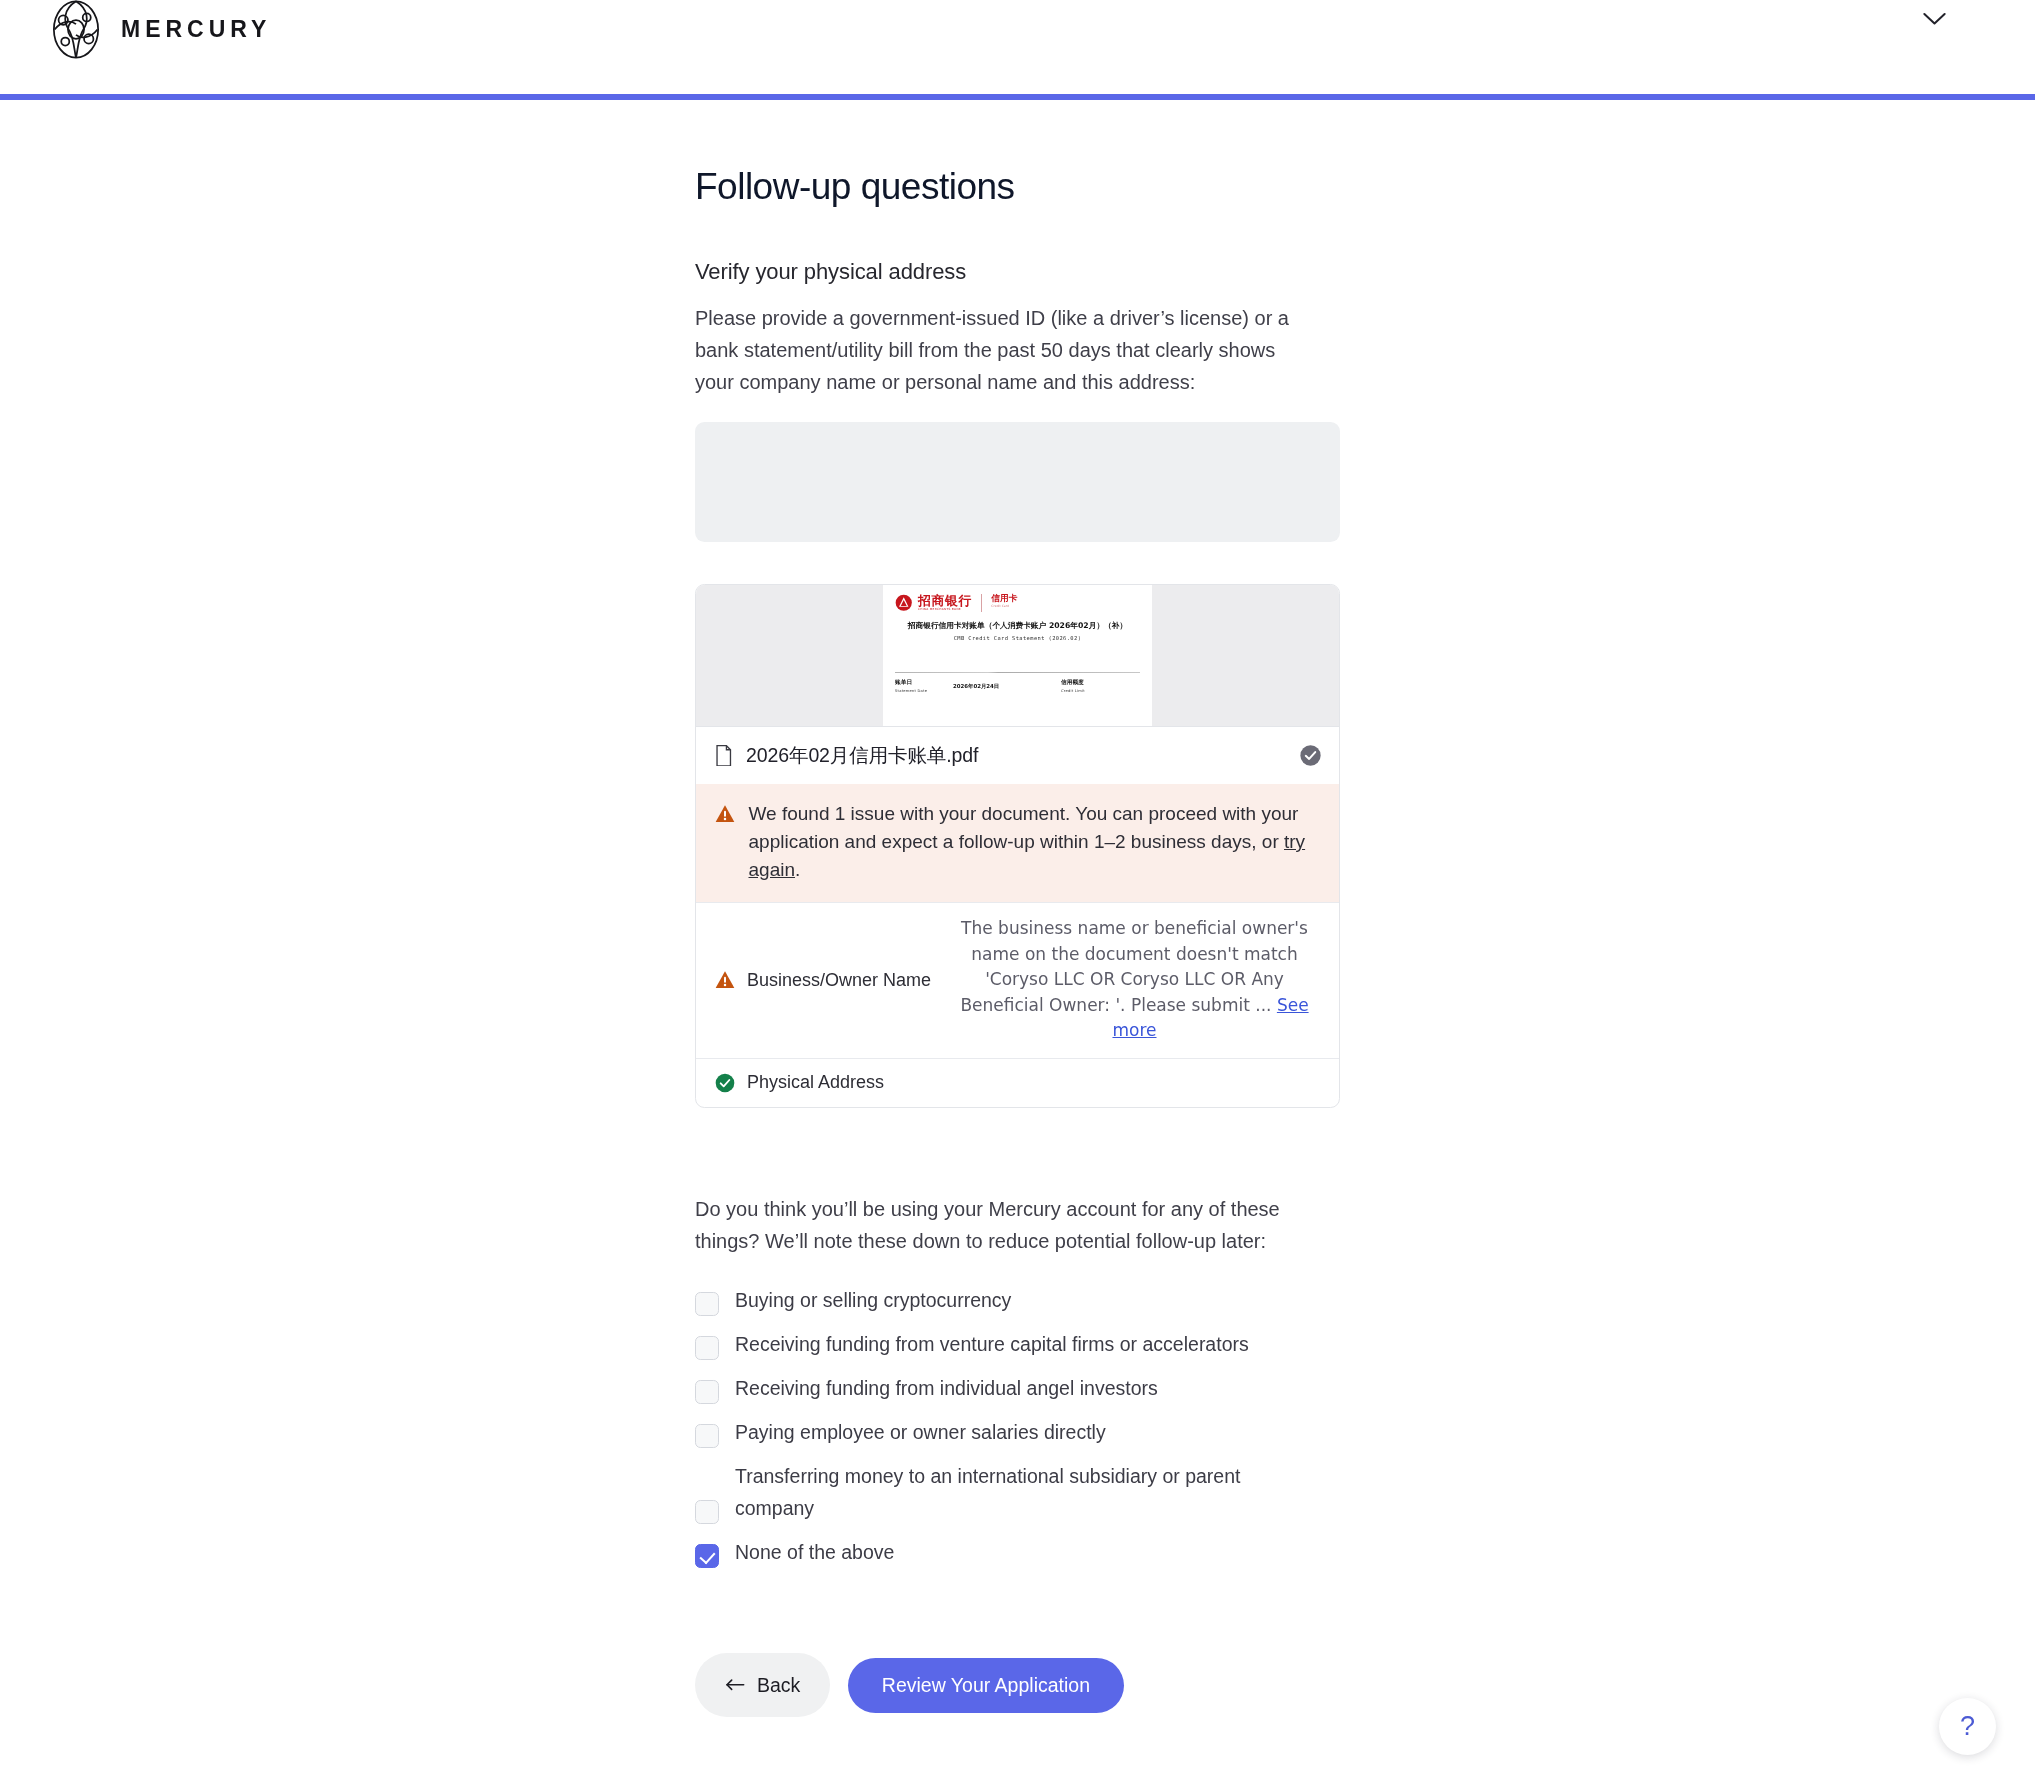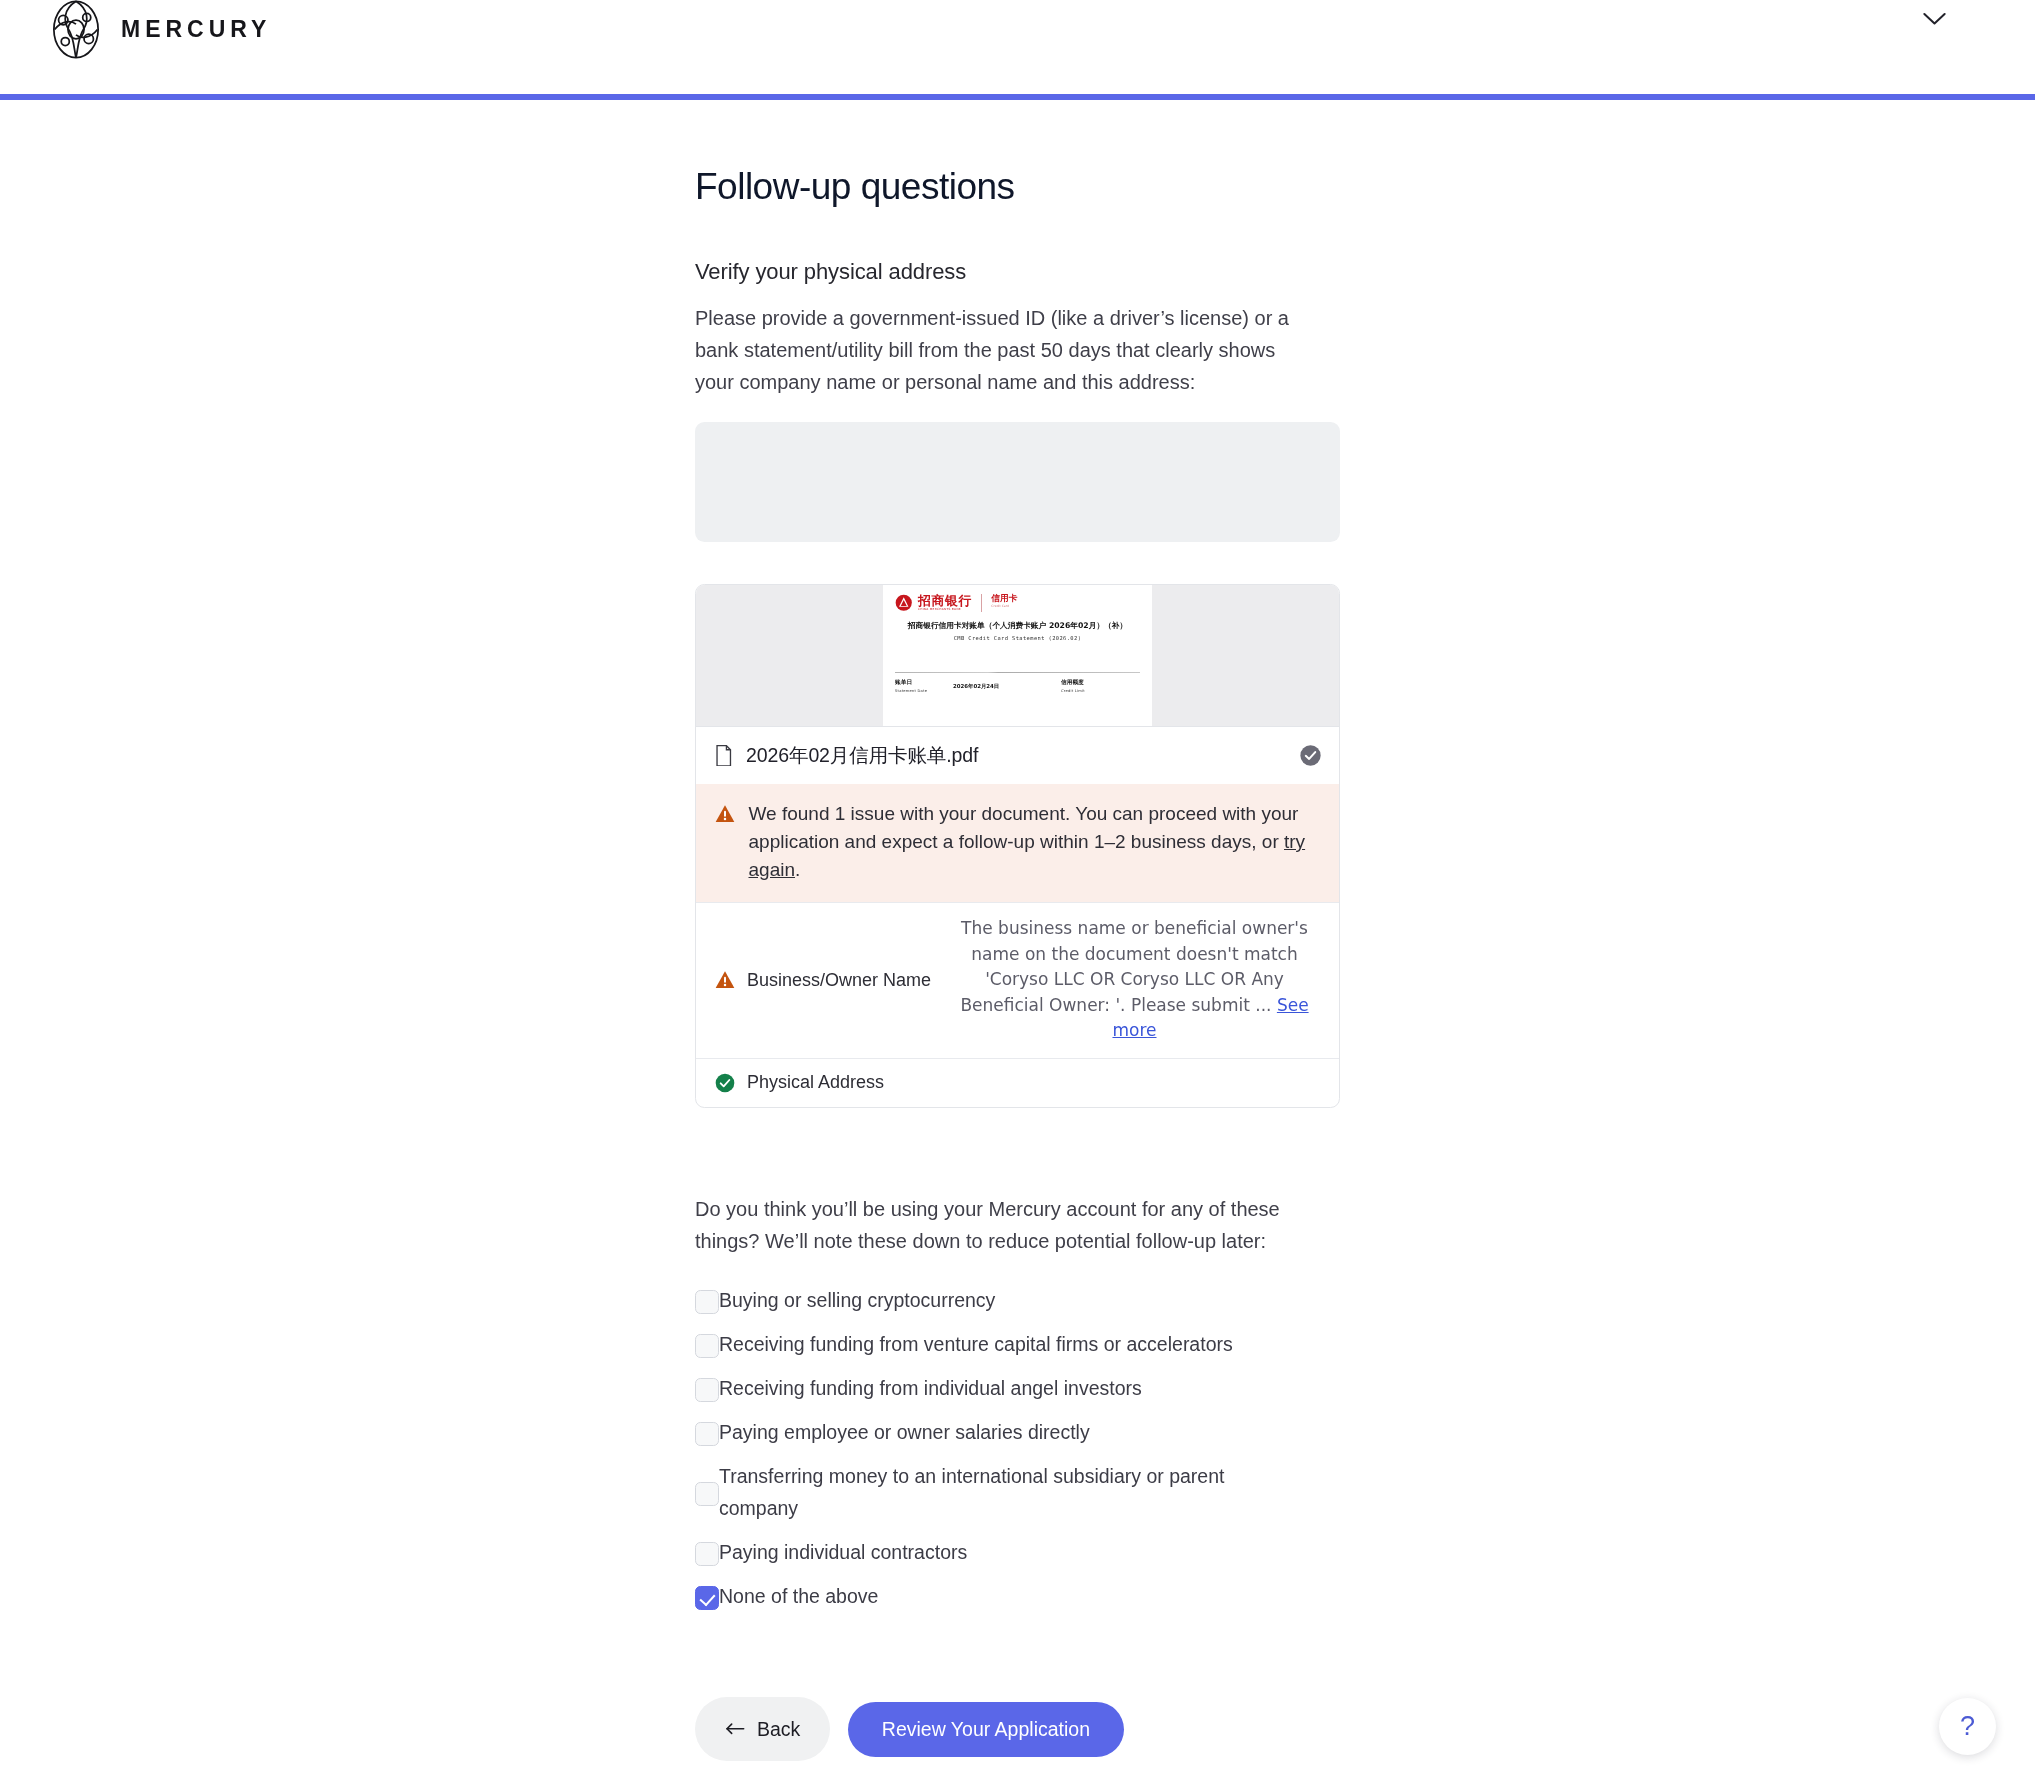--- a/index.html
+++ b/index.html
@@ -257,21 +257,22 @@
   p.q-text {
     font-size: 20px;
     line-height: 32px;
     color: #3f3f49;
     margin: 0 0 21.5px 0;
     max-width: 619px;
   }
   .opt-list { margin: 0; padding: 0; list-style: none; }
   .opt {
     display: flex;
-    align-items: center;
+    align-items: flex-end;
+    gap: 16px;
     padding: 6px 0;
     cursor: pointer;
   }
   .cbox {
     width: 24px; height: 24px;
     border-radius: 5.4px;
     border: 1.1px solid #d5d8de;
     background: #f7f8f9;
     flex: 0 0 auto;
     margin-top: 4px;
@@ -496,24 +497,20 @@
         </li>
         <li class="opt">
           <span class="cbox"></span>
           <span class="opt-label">Paying employee or owner salaries directly</span>
         </li>
         <li class="opt">
           <span class="cbox"></span>
           <span class="opt-label">Transferring money to an international subsidiary or parent company</span>
         </li>
         <li class="opt">
-          <span class="cbox"></span>
-          <span class="opt-label">Paying individual contractors</span>
-        </li>
-        <li class="opt">
           <span class="cbox checked"></span>
           <span class="opt-label">None of the above</span>
         </li>
       </ul>
     </div>
 
     <div class="btn-row">
       <button class="btn btn-back">
         <svg class="arrow-left" viewBox="0 0 30 20">
           <path d="M28 10 H3" stroke="#1d1d24" stroke-width="2.4" stroke-linecap="round"></path>

